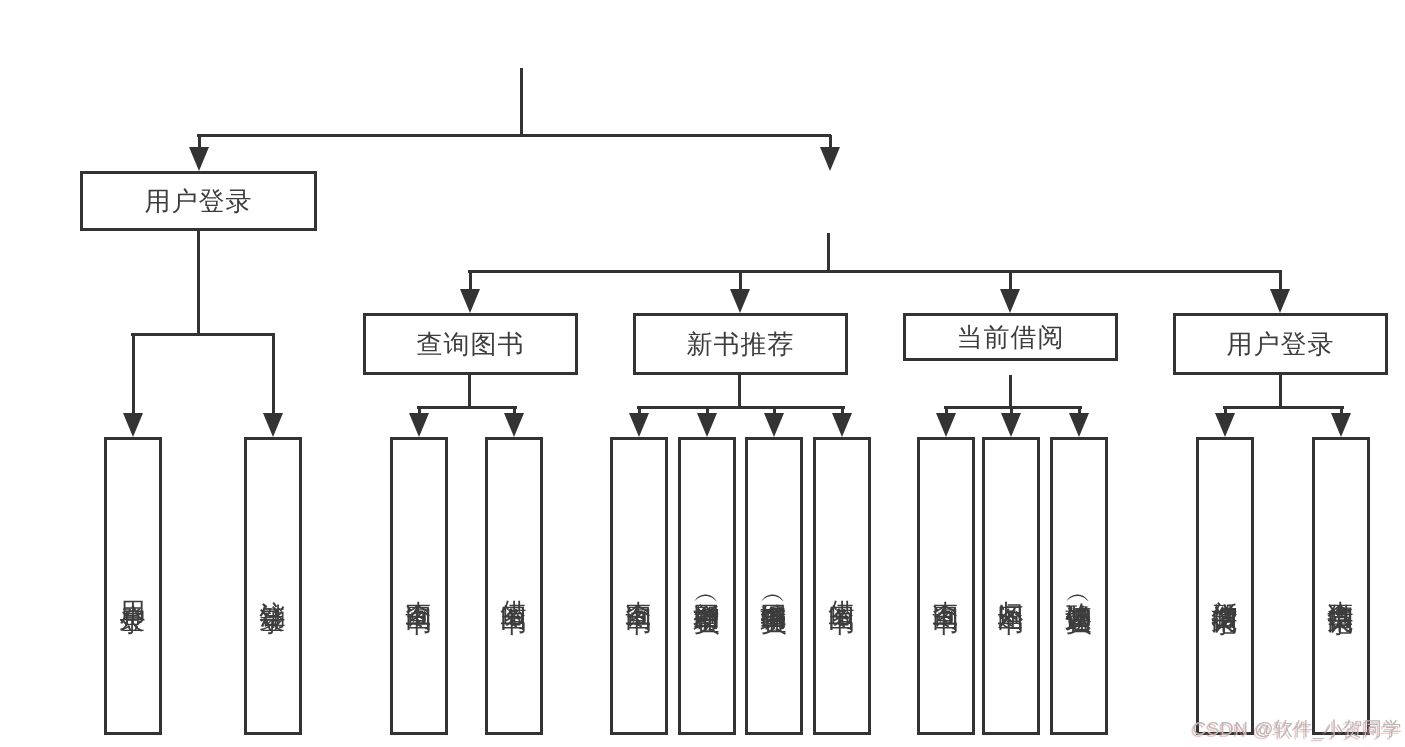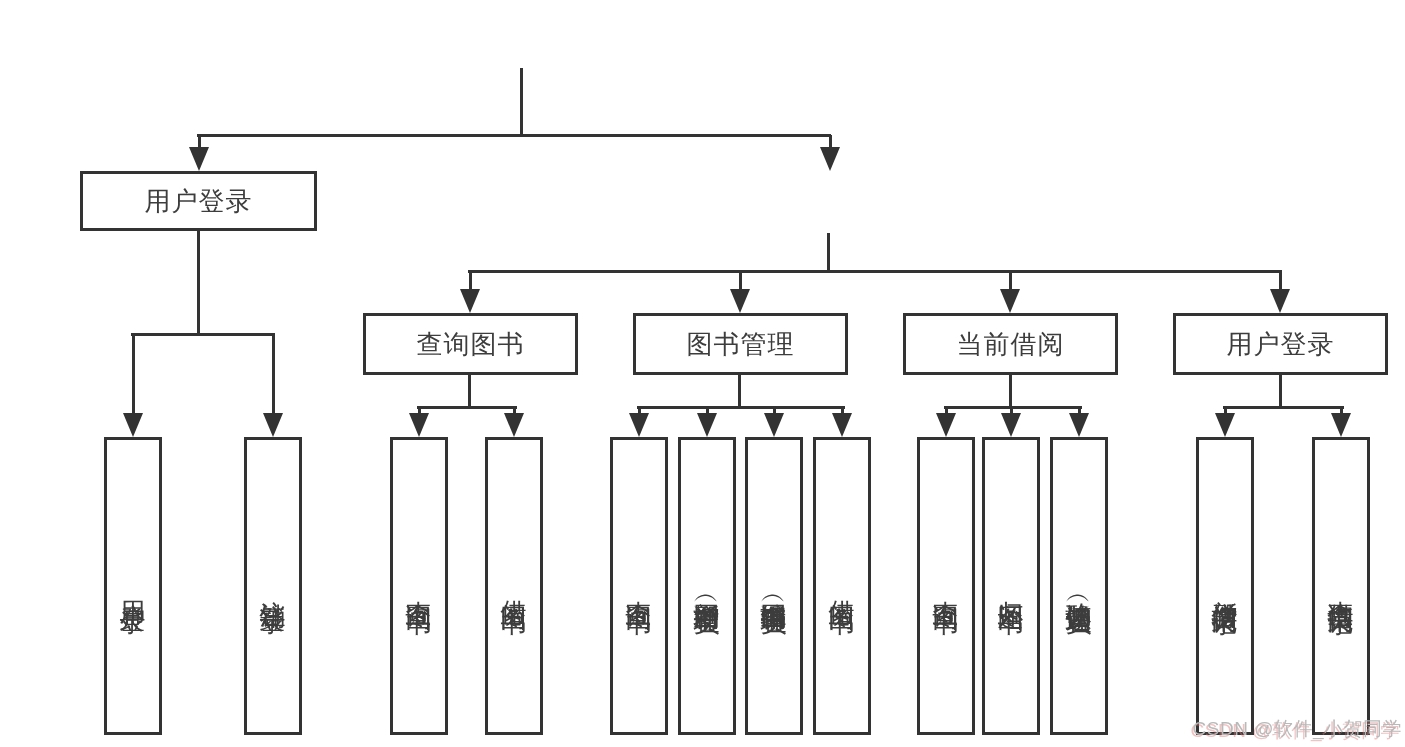--- a/index.html
+++ b/index.html
@@ -52,22 +52,22 @@
   <div class="arrow" style="left:263px;top:335px;height:102px"></div>
 
   <div class="vline" style="left:827px;top:233px;height:39px"></div>
   <div class="hline" style="left:468px;top:270px;width:814px"></div>
   <div class="arrow" style="left:460px;top:272px;height:41px"></div>
   <div class="arrow" style="left:730px;top:272px;height:41px"></div>
   <div class="arrow" style="left:1000px;top:272px;height:41px"></div>
   <div class="arrow" style="left:1270px;top:272px;height:41px"></div>
 
   <div class="box" style="left:363px;top:313px;width:215px;height:62px">查询图书</div>
-  <div class="box" style="left:633px;top:313px;width:215px;height:62px">图书管理</div>
-  <div class="box" style="left:903px;top:313px;width:215px;height:62px">当前借阅</div>
+  <div class="box" style="left:633px;top:313px;width:215px;height:62px">新书推荐</div>
+  <div class="box" style="left:903px;top:313px;width:215px;height:48px">当前借阅</div>
   <div class="box" style="left:1173px;top:313px;width:215px;height:62px">用户登录</div>
 
   <div class="vline" style="left:468px;top:375px;height:33px"></div>
   <div class="vline" style="left:738px;top:375px;height:33px"></div>
   <div class="vline" style="left:1009px;top:375px;height:33px"></div>
   <div class="vline" style="left:1279px;top:375px;height:33px"></div>
 
   <div class="hline" style="left:417px;top:406px;width:100px"></div>
   <div class="hline" style="left:637px;top:406px;width:208px"></div>
   <div class="hline" style="left:944px;top:406px;width:138px"></div>

